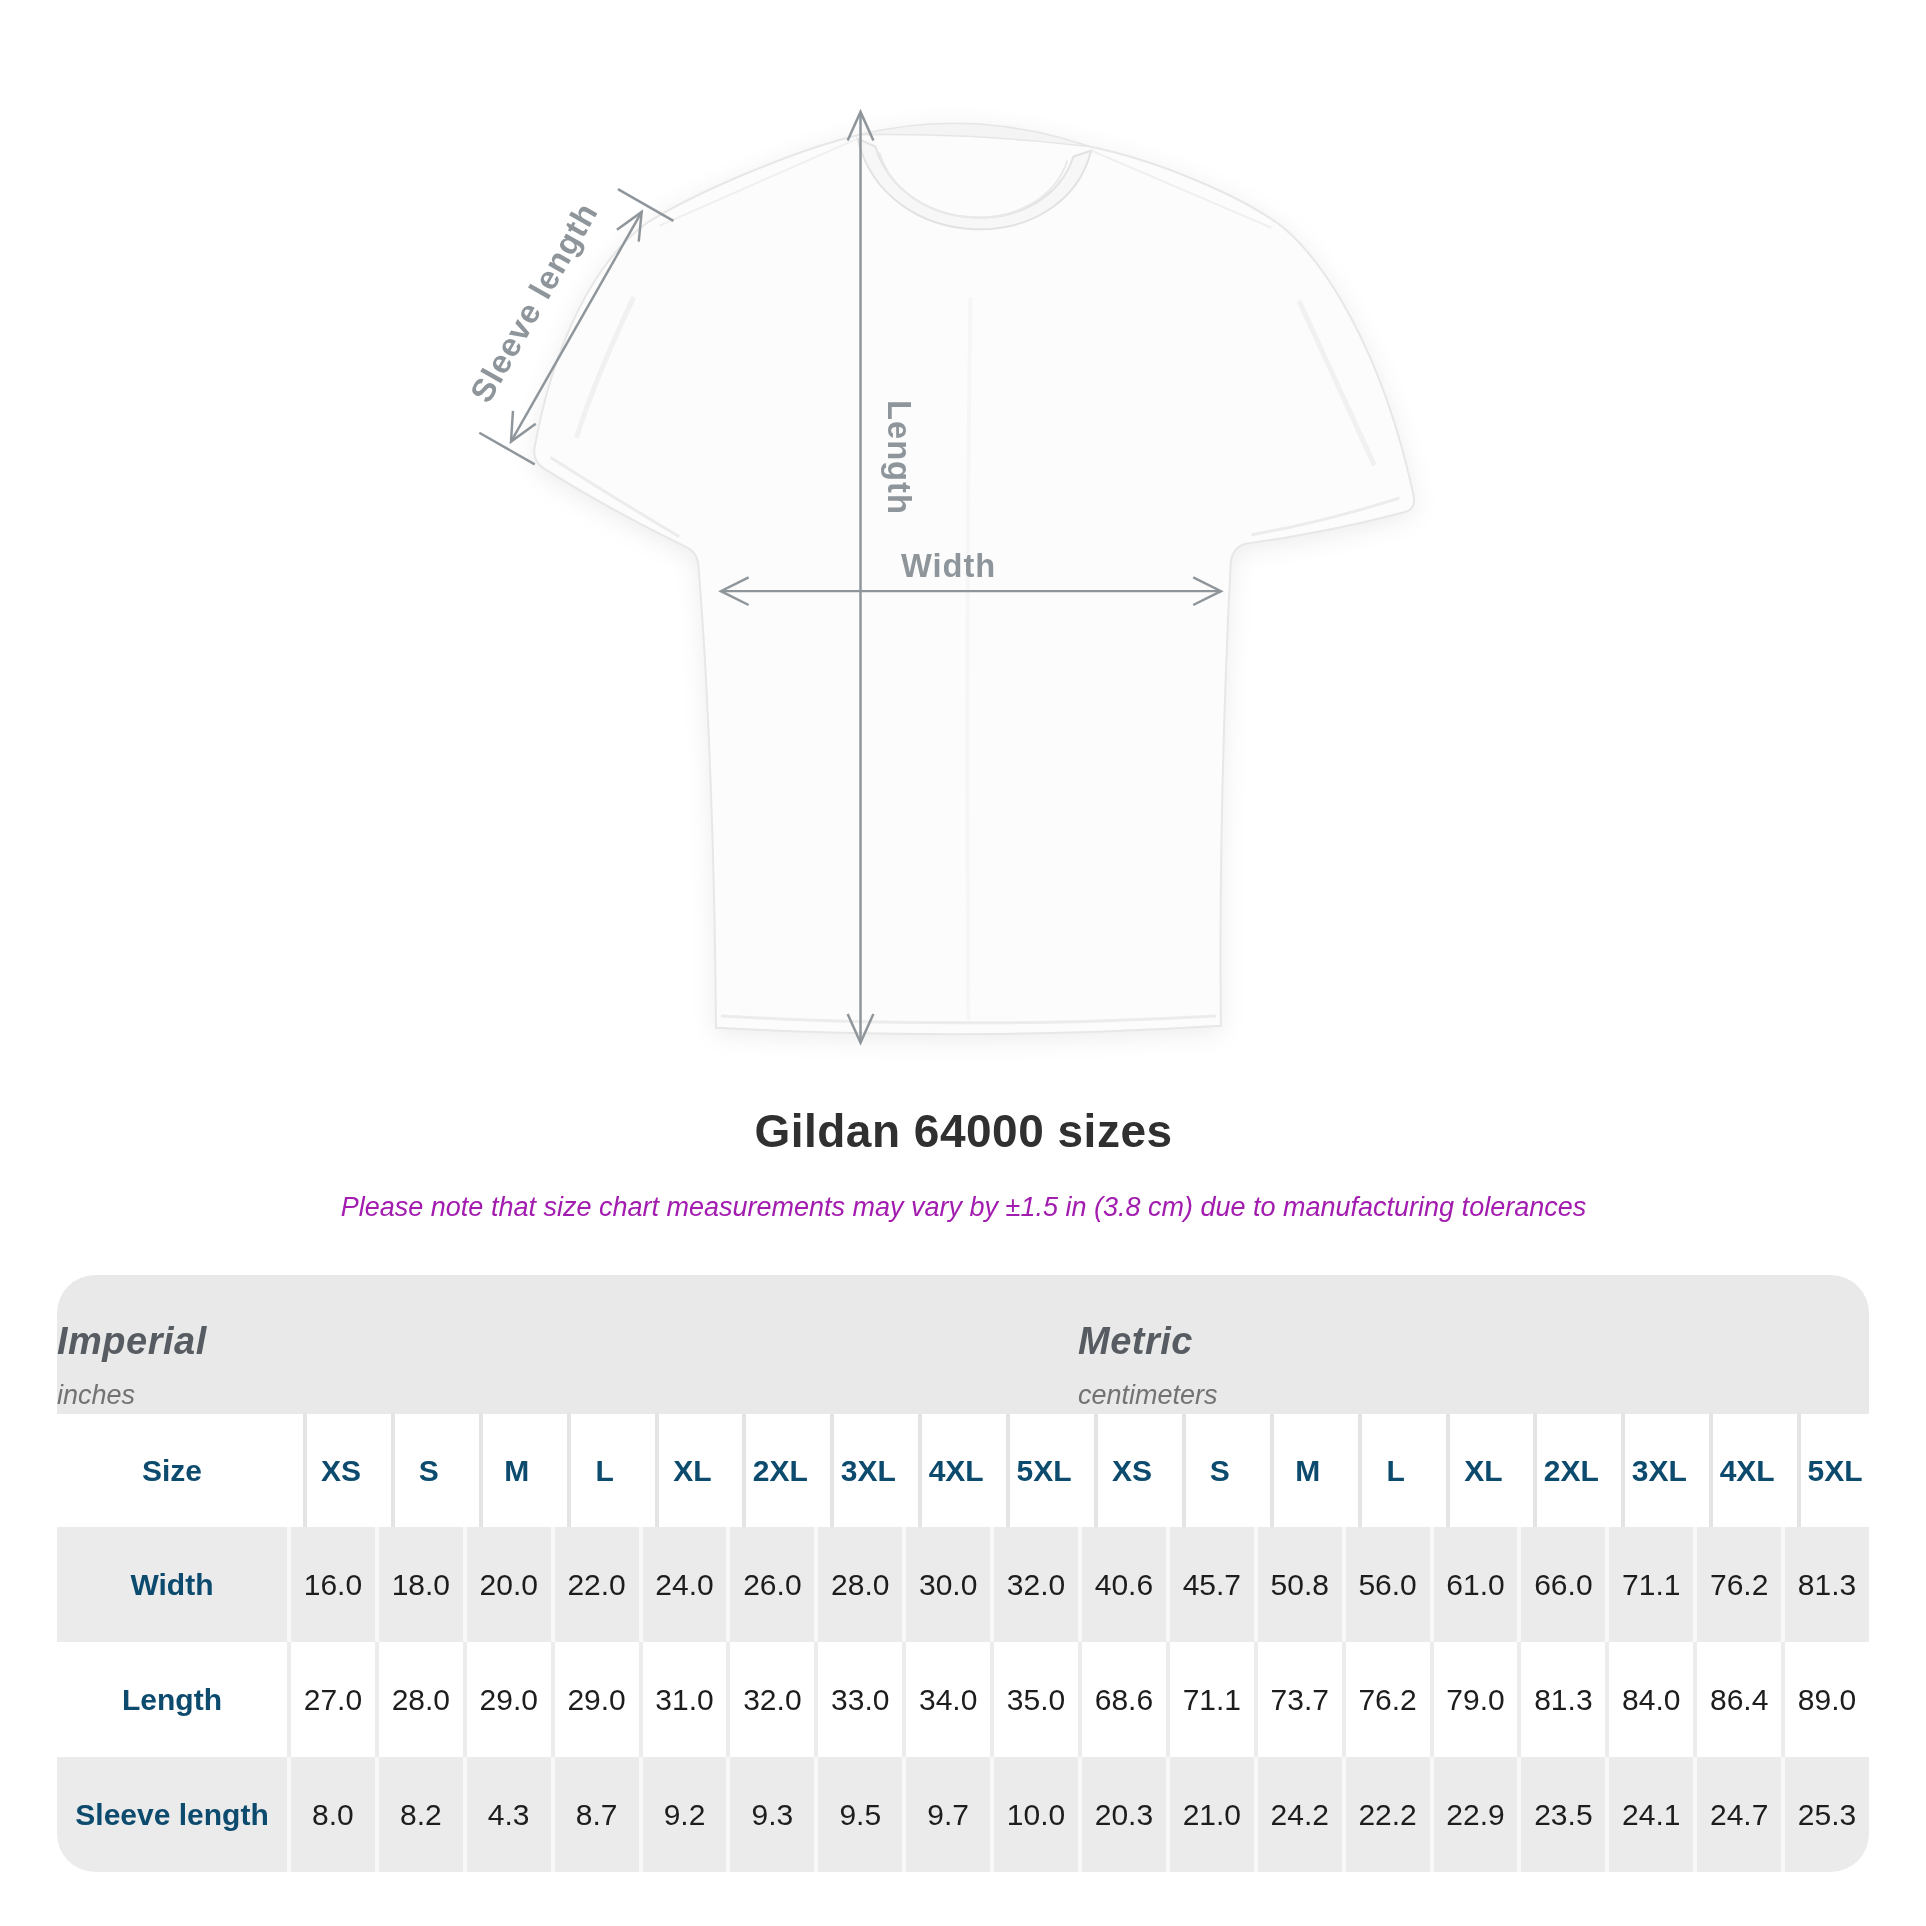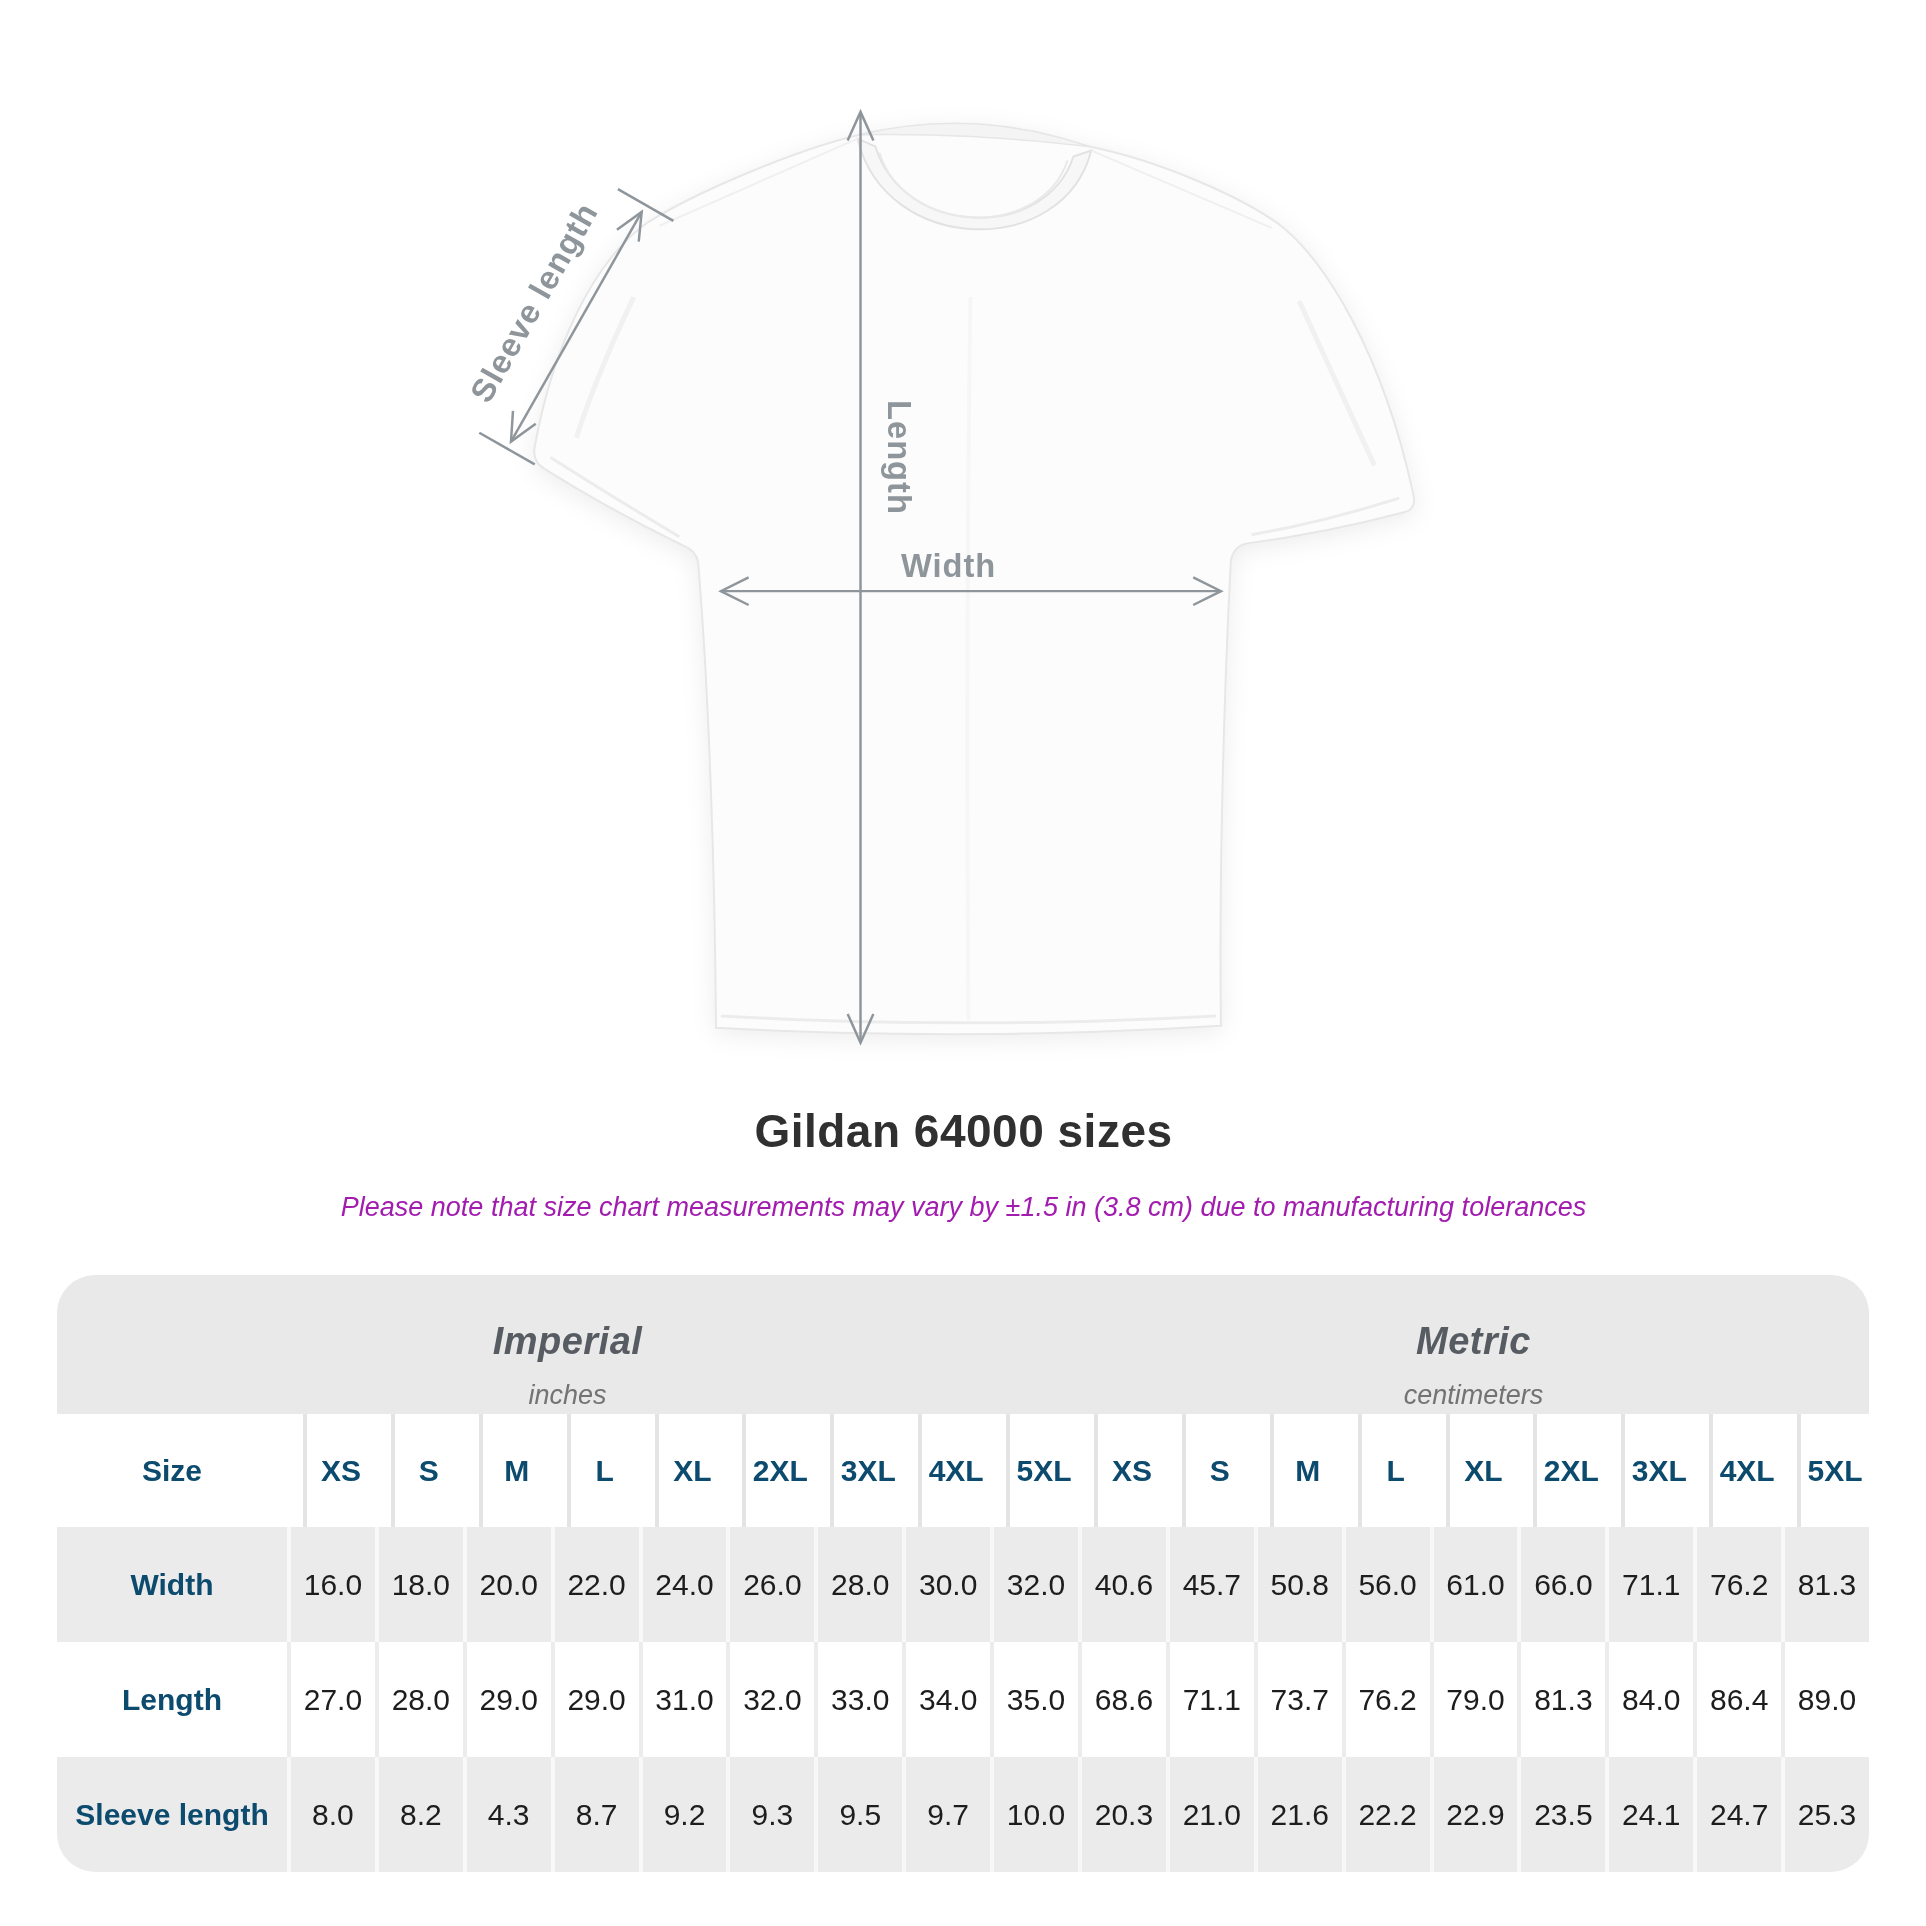--- a/index.html
+++ b/index.html
@@ -23,21 +23,21 @@
   .subtitle {
     position: absolute; left: 0; top: 1192px; width: 100%;
     text-align: center; font-size: 27px; font-style: italic; color: #a21caf;
   }
 
   .size-table {
     position: absolute; left: 57px; top: 1275px; width: 1812px;
     border-radius: 38px; overflow: hidden;
   }
   .band { display: flex; height: 139px; background: #e9e9e9; }
-  .band-half { display: flex; flex-direction: column; align-items: center; justify-content: center; gap: 17px; margin-top: 42px; }
+  .band-half { display: flex; flex-direction: column; align-items: flex-start; justify-content: center; gap: 17px; margin-top: 42px; }
   .band-half.imperial { width: 1021px; }
   .band-half.metric  { width: 791px; }
   .band-title { font-size: 38px; font-weight: bold; font-style: italic; color: #565c61; letter-spacing: 0.5px; }
   .band-sub   { font-size: 27px; font-style: italic; color: #737373; }
 
   .trow { display: grid; grid-template-columns: 230px repeat(18, 1fr); }
   .trow.size  { height: 113px; background: #ffffff; }
   .trow.plain { height: 115px; background: #ffffff; }
   .trow.alt   { height: 115px; background: #ebebeb; }
 
@@ -209,21 +209,21 @@
       <div class="cell val">8.2</div>
       <div class="cell val">4.3</div>
       <div class="cell val">8.7</div>
       <div class="cell val">9.2</div>
       <div class="cell val">9.3</div>
       <div class="cell val">9.5</div>
       <div class="cell val">9.7</div>
       <div class="cell val">10.0</div>
       <div class="cell val">20.3</div>
       <div class="cell val">21.0</div>
-      <div class="cell val">21.6</div>
+      <div class="cell val">24.2</div>
       <div class="cell val">22.2</div>
       <div class="cell val">22.9</div>
       <div class="cell val">23.5</div>
       <div class="cell val">24.1</div>
       <div class="cell val">24.7</div>
       <div class="cell val">25.3</div>
     </div>
 
   </div>
 </div>

